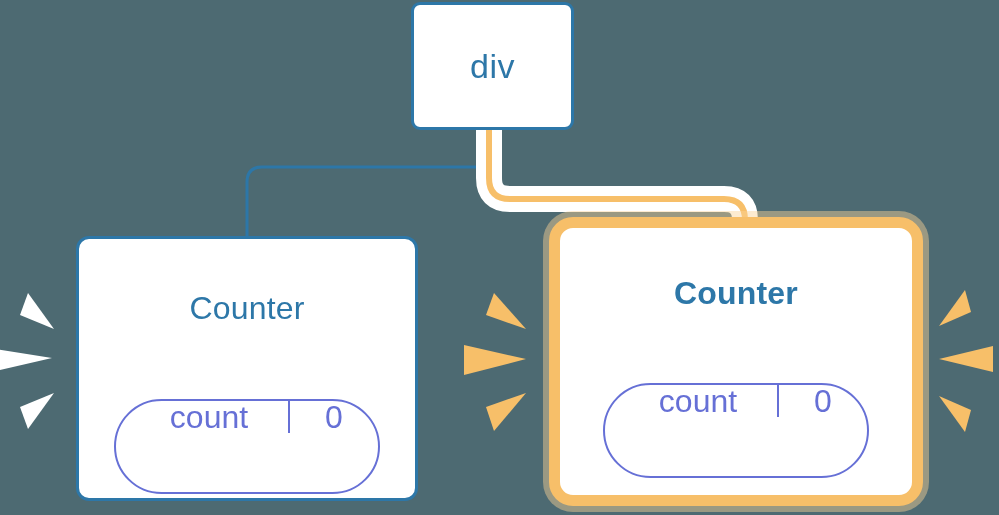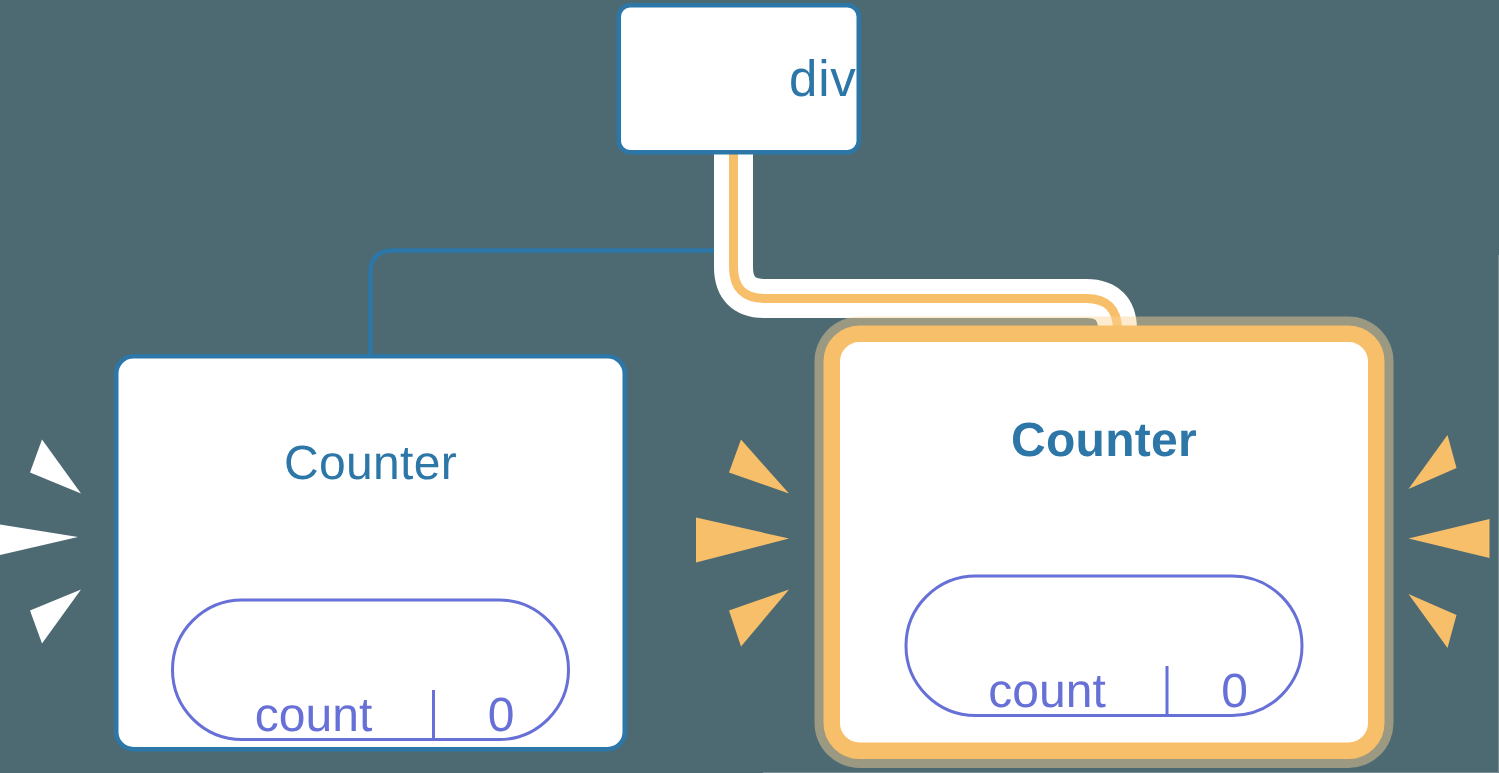--- a/index.html
+++ b/index.html
@@ -29,26 +29,26 @@
   .node {
     position: absolute;
     background: #ffffff;
     box-sizing: border-box;
   }
   
   #node-div {
     left: 411px;
     top: 2px;
     width: 163px;
-    height: 101px;
+    height: 128px;
     border: 3px solid #2d77a8;
     border-radius: 9px;
     display: flex;
     align-items: center;
-    justify-content: flex-end;
+    justify-content: center;
     z-index: 4;
   }
   #node-div .label {
     color: #2d77a8;
     font-size: 34px;
     line-height: 1;
     letter-spacing: 0.5px;
   }
   
   .counter-node {
@@ -86,21 +86,21 @@
     font-weight: 400;
   }
   #node-counter-right .counter-title {
     margin-top: 49px;
     font-weight: 700;
   }
   
   .state-pill {
     position: relative;
     display: flex;
-    align-items: flex-end;
+    align-items: flex-start;
     border: 2px solid #6670d6;
     border-radius: 999px;
     box-sizing: border-box;
     background: #ffffff;
   }
   #node-counter-left .state-pill {
     margin-top: 31px;
     width: 266px;
     height: 95px;
   }

